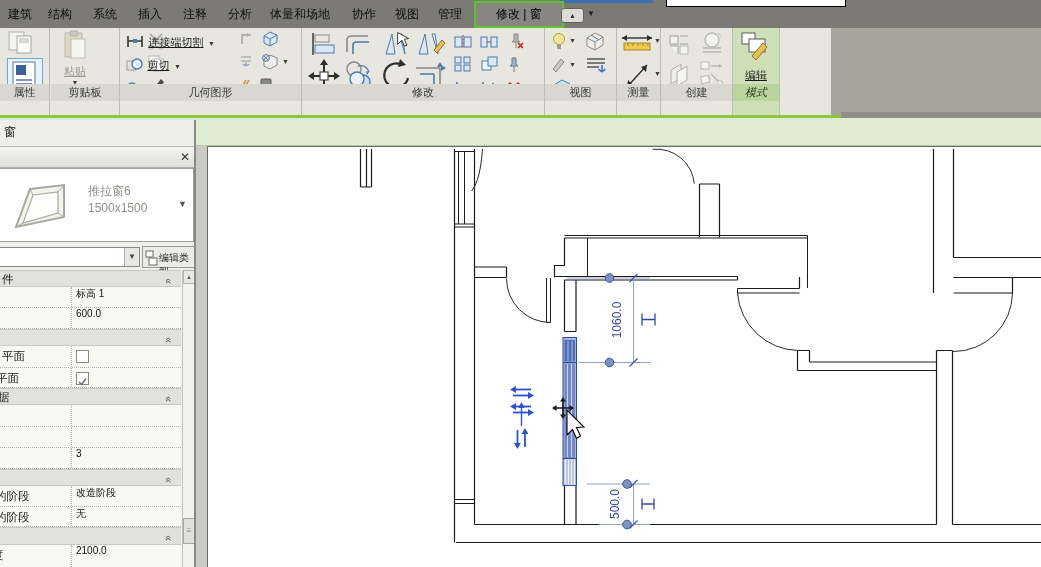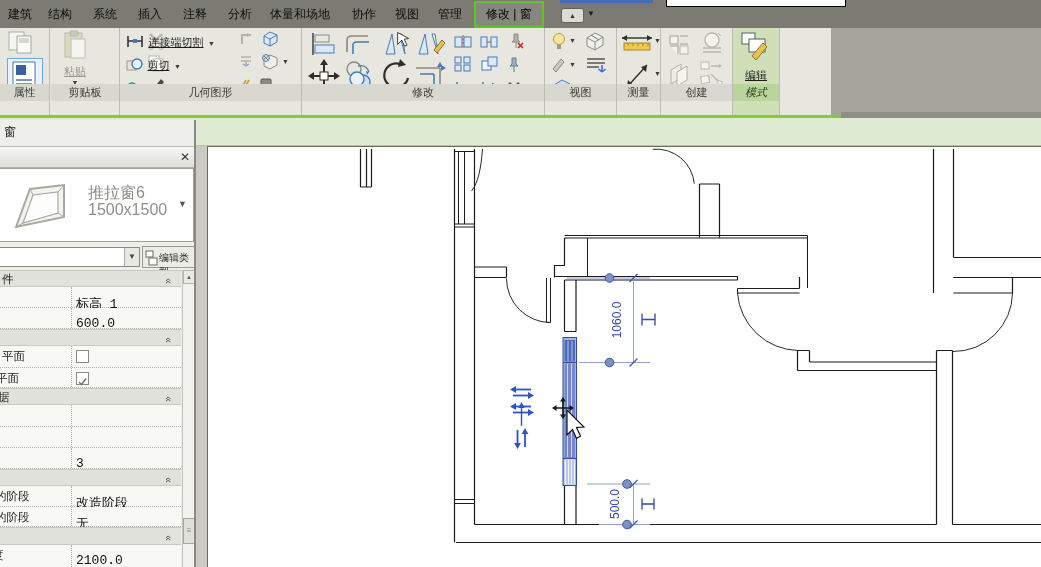--- a/index.html
+++ b/index.html
@@ -3,21 +3,21 @@
 <meta charset="utf-8">
 <style>
   html,body{margin:0;padding:0;background:#555;}
   #app{position:relative;width:1041px;height:567px;overflow:hidden;
        font-family:"Liberation Sans","DejaVu Sans",sans-serif;
        background:#e7e7df;-webkit-font-smoothing:antialiased;}
   .abs{position:absolute;}
   
   #tabbar{left:0;top:0;width:1041px;height:28px;background:#7b7b73;}
   .tab{top:6px;font-size:12px;color:#0d0d0d;white-space:nowrap;cursor:default;}
-  #tab-active{top:1px;height:23px;line-height:23px;padding:0 10px;background:#87877f;
+  #tab-active{top:1px;height:23px;line-height:23px;padding:0 20px;background:#87877f;
       border:2px solid #5ec32f;font-size:12px;color:#000;white-space:nowrap;}
   #collapse-btn{left:561px;top:8px;width:21px;height:13px;background:#dcdcd4;
       border:1px solid #63635b;border-radius:3px;font-size:7px;line-height:13px;
       text-align:center;color:#333;}
   #collapse-caret{left:587px;top:9px;font-size:8px;color:#1e1e1e;}
   #title-blue{left:560px;top:0;width:93px;height:3px;background:#3f6fae;}
   #title-white{left:666px;top:0;width:180px;height:7px;background:#fff;border:1px solid #000;border-top:none;box-sizing:border-box;}
   
   #ribbon{left:0;top:28px;width:1041px;height:89px;background:#e7e7df;}
   .panel{top:0;height:89px;border-right:1px solid #bcbcb4;box-sizing:border-box;}
@@ -38,34 +38,34 @@
   #canvas{left:207px;top:146px;width:834px;height:421px;background:#fff;
       border-top:1px solid #6b6b63;border-left:1px solid #6b6b63;box-sizing:border-box;}
   
   #palette{left:0;top:120px;width:196px;height:447px;background:#eeeeea;
       border-right:2px solid #8a8a84;box-sizing:border-box;overflow:hidden;}
   #pal-cat{left:4px;top:4px;font-size:12px;color:#1a1a1a;}
   #pal-title{left:0;top:26px;width:194px;height:22px;background:linear-gradient(#f6f6f2,#dededa);
       border-top:1px solid #b9b9b3;border-bottom:1px solid #b0b0aa;box-sizing:border-box;}
   #pal-close{right:4px;top:2px;font-size:12px;color:#333;line-height:16px;}
   #typebox{left:0;top:48px;width:194px;height:74px;background:#fff;border:1px solid #a0a09a;border-left:none;box-sizing:border-box;}
-  .typetxt{font-size:16px;color:#8f8f89;}
+  .typetxt{font-size:12px;color:#8f8f89;}
   #type-dd{left:178px;top:30px;font-size:9px;color:#555;}
   #combo{left:0;top:127px;width:140px;height:20px;background:#fff;border:1px solid #8a8a84;border-left:none;box-sizing:border-box;}
   #combo-btn{right:0;top:0;width:14px;height:18px;background:#e8e8e2;border-left:1px solid #b0b0aa;
       font-size:8px;color:#444;text-align:center;line-height:18px;}
   #edit-type{left:142px;top:126px;width:53px;height:22px;background:#ececе6;background-color:#ececE6;
       border:1px solid #9a9a94;box-sizing:border-box;font-size:10px;color:#2e2e2a;}
   
   .hdr{left:0;width:181px;height:17px;background:#e2e2dc;border-top:1px solid #c9c9c3;
       border-bottom:1px solid #c9c9c3;box-sizing:border-box;font-size:11px;color:#222;line-height:16px;}
   .chev{position:absolute;right:10px;top:2px;font-size:10px;color:#555;transform:rotate(90deg);}
   .prow{left:0;width:181px;background:#f8f8f4;border-bottom:1px dotted #b4b4ae;box-sizing:border-box;}
   .plab{position:absolute;left:2px;top:3px;font-size:11.5px;color:#222;white-space:nowrap;}
-  .pval{position:absolute;left:76px;top:8px;font-size:13px;color:#111;white-space:nowrap;font-family:Liberation Mono, monospace;}
+  .pval{position:absolute;left:76px;top:0;font-size:10px;color:#111;white-space:nowrap;}
   .vline{position:absolute;left:71px;top:0;bottom:0;border-left:1px dotted #b4b4ae;}
   .cb{position:absolute;left:76px;top:4px;width:13px;height:13px;background:#fff;border:1px solid #8a8a8a;box-sizing:border-box;}
   
   #scroll{left:182px;top:150px;width:13px;height:297px;background:#f2f2ee;border-left:1px solid #c2c2bc;box-sizing:border-box;}
   #scroll-up{left:0;top:0;width:12px;height:14px;background:#e9e9e3;border:1px solid #b5b5af;
       box-sizing:border-box;font-size:6px;color:#555;text-align:center;line-height:13px;}
   #scroll-thumb{left:0;top:248px;width:12px;height:26px;background:#e0e0da;border:1px solid #a8a8a2;
       box-sizing:border-box;font-size:8px;color:#888;text-align:center;line-height:24px;}
 </style>
 </head>

